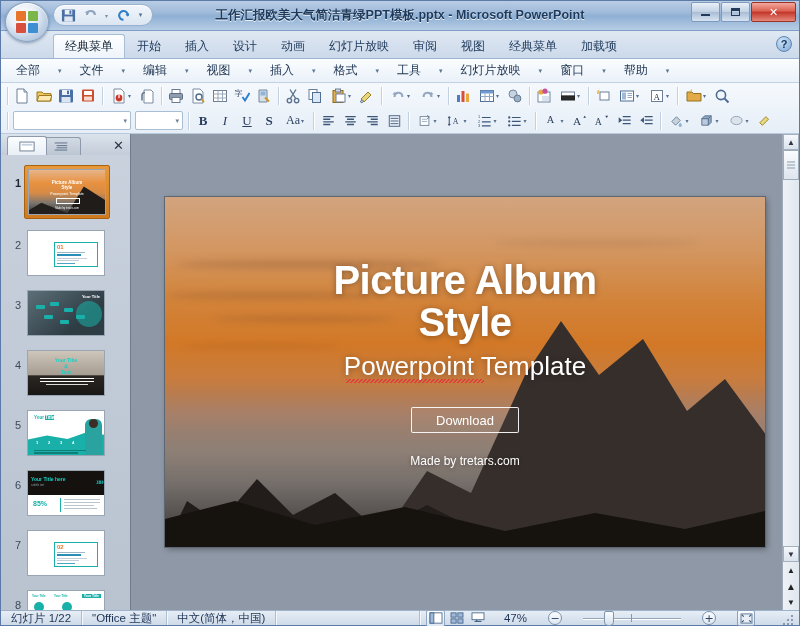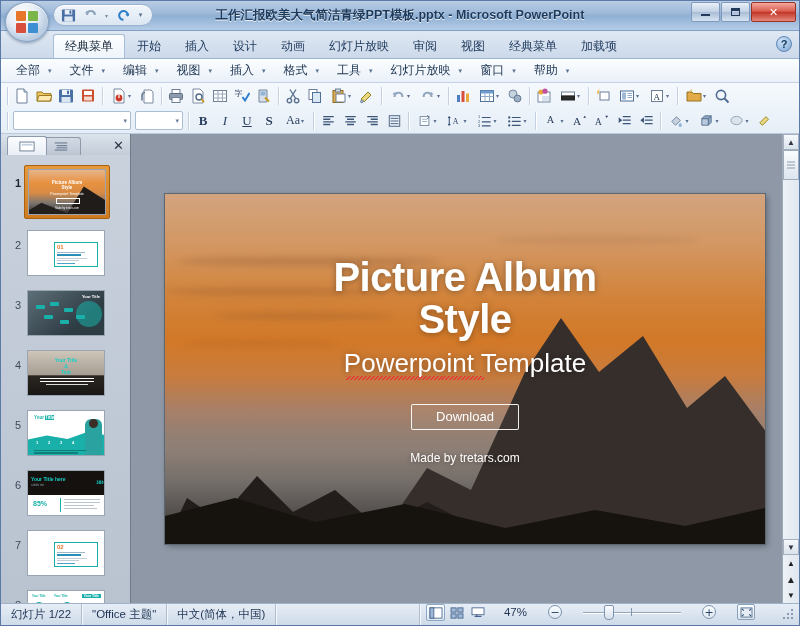--- a/index.html
+++ b/index.html
@@ -96,21 +96,21 @@
 
   
   .menubar {
     height: 24px; flex: none; display: flex; align-items: center;
     background: linear-gradient(180deg,#fbfdff 0%,#eaf1f9 100%);
     border-bottom: 1px solid #c2d2e4;
     padding-left: 6px;
   }
   .menu-item {
     font-size: 12px; color: #1c3350; padding: 2px 9px 2px 9px;
-    display: flex; align-items: center; gap: 8px; cursor: default;
+    display: flex; align-items: center; gap: 18px; cursor: default;
   }
   .menu-item .caret { font-size: 7px; color: #5b7394; }
 
   
   .toolbars { flex: none; background: linear-gradient(180deg,#f5f9fd 0%,#e6eef7 100%); border-bottom:1px solid #b9cadd; }
   .tbrow { height: 25px; display: flex; align-items: center; padding: 1px 3px; gap: 0; }
   .tbsep { width: 1px; height: 18px; background: #c2d0e0; margin: 0 3px; box-shadow: 1px 0 0 #fff; }
   .tbtn {
     width: 22px; height: 21px; display: flex; align-items: center; justify-content: center;
     border: 1px solid transparent; border-radius: 2px; cursor: default; position: relative;
@@ -240,21 +240,21 @@
 
   
   .notespane { flex: none; height: 46px; background: #9aa3b0; padding: 4px 20px 4px 20px; display:flex; }
   .notesbox {
     flex: 1; background: #fff; border: 1px solid #7b8593;
     font-size: 12px; color: #222; padding: 6px 8px;
   }
 
   
   .statusbar {
-    height: 22px; flex: none; display: flex; align-items: flex-start;
+    height: 15px; flex: none; display: flex; align-items: center;
     background: linear-gradient(180deg,#e6edf6 0%,#cfdbe9 100%);
     border-top: 1px solid #9fb2c8; font-size: 11.5px; color: #1e3353;
   }
   .st-cell { padding: 0 10px; height: 100%; display: flex; align-items: center; border-right: 1px solid #aebdcf; box-shadow: 1px 0 0 #f4f8fc;}
   .st-spring { flex: 1; }
   .viewbtns { display: flex; gap: 2px; padding: 0 6px; }
   .vbtn { width: 19px; height: 17px; border: 1px solid transparent; border-radius: 2px;
     display:flex; align-items:center; justify-content:center;}
   .vbtn.active { border-color:#8fa8c4; background: linear-gradient(180deg,#fdfefe,#dde8f4); }
   .zoomwrap { display: flex; align-items: center; gap: 21px; padding-right: 6px;}

